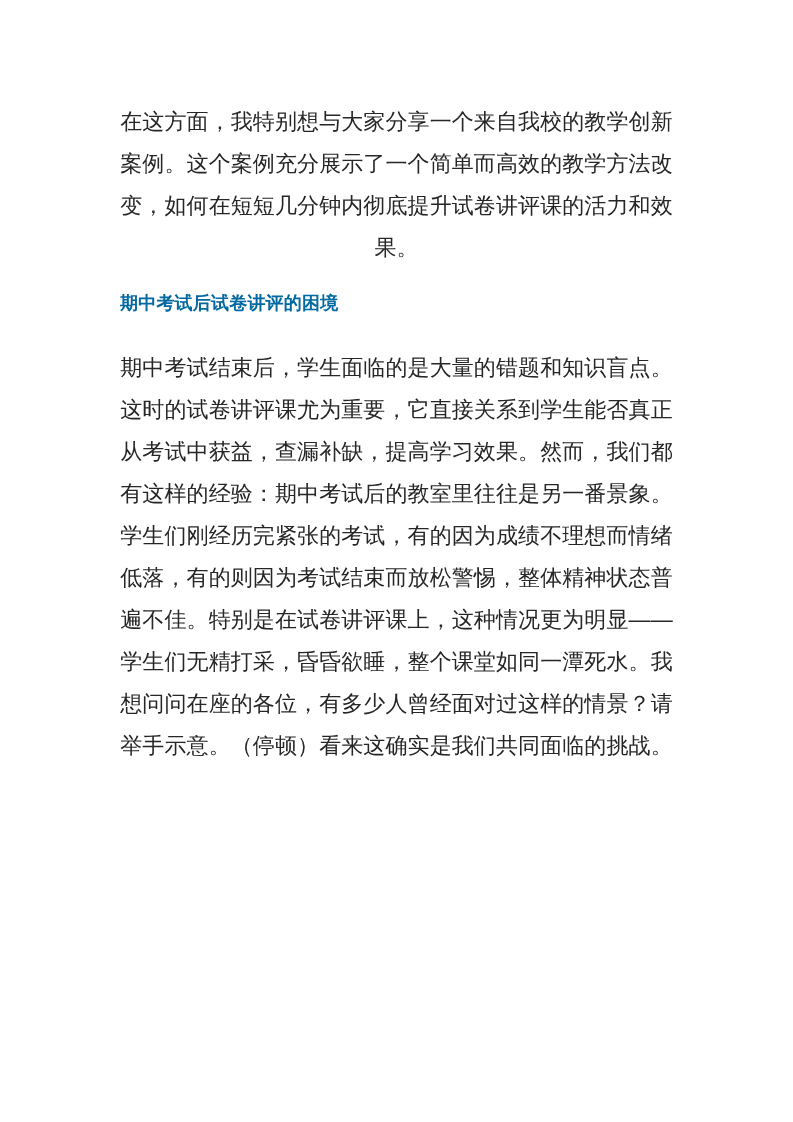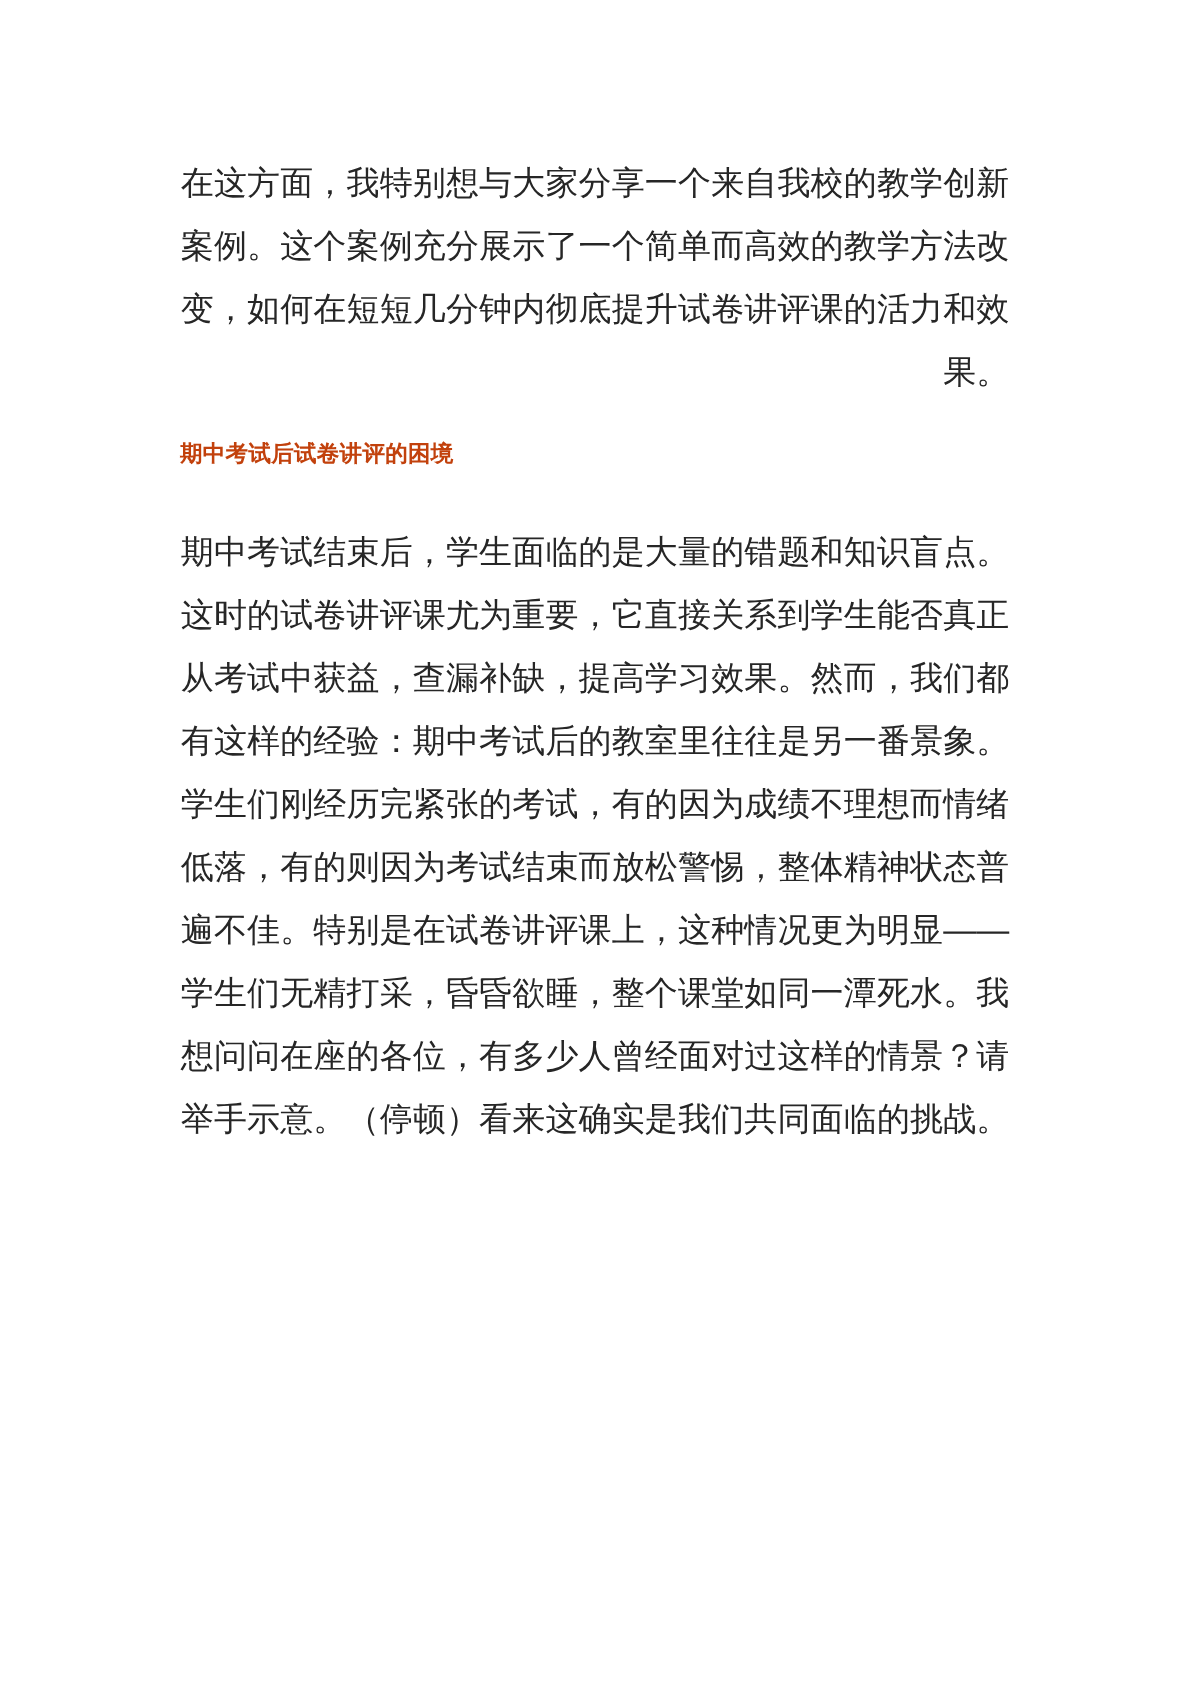--- a/index.html
+++ b/index.html
@@ -20,29 +20,29 @@
     box-sizing: border-box;
     padding: 101px 120px 0 120px;
     width: 793px;
   }
   .body-para {
     margin: 0 0 13px 0;
     font-size: 22px;
     line-height: 42px;
     color: #262626;
     white-space: pre-line;
-    text-align: right;
+    text-align: center;
     letter-spacing: 0.1px;
   }
   .section-heading {
     margin: 1px 0 23px 0;
-    font-size: 15px;
+    font-size: 18px;
     line-height: 42px;
     font-weight: bold;
-    color: #c2410c;
+    color: #0369a1;
     letter-spacing: 0.2px;
   }
 </style>
 </head>
 <body>
 
 <div class="page">
   <div class="content">
 
     <p class="body-para">在这方面，我特别想与大家分享一个来自我校的教学创新

